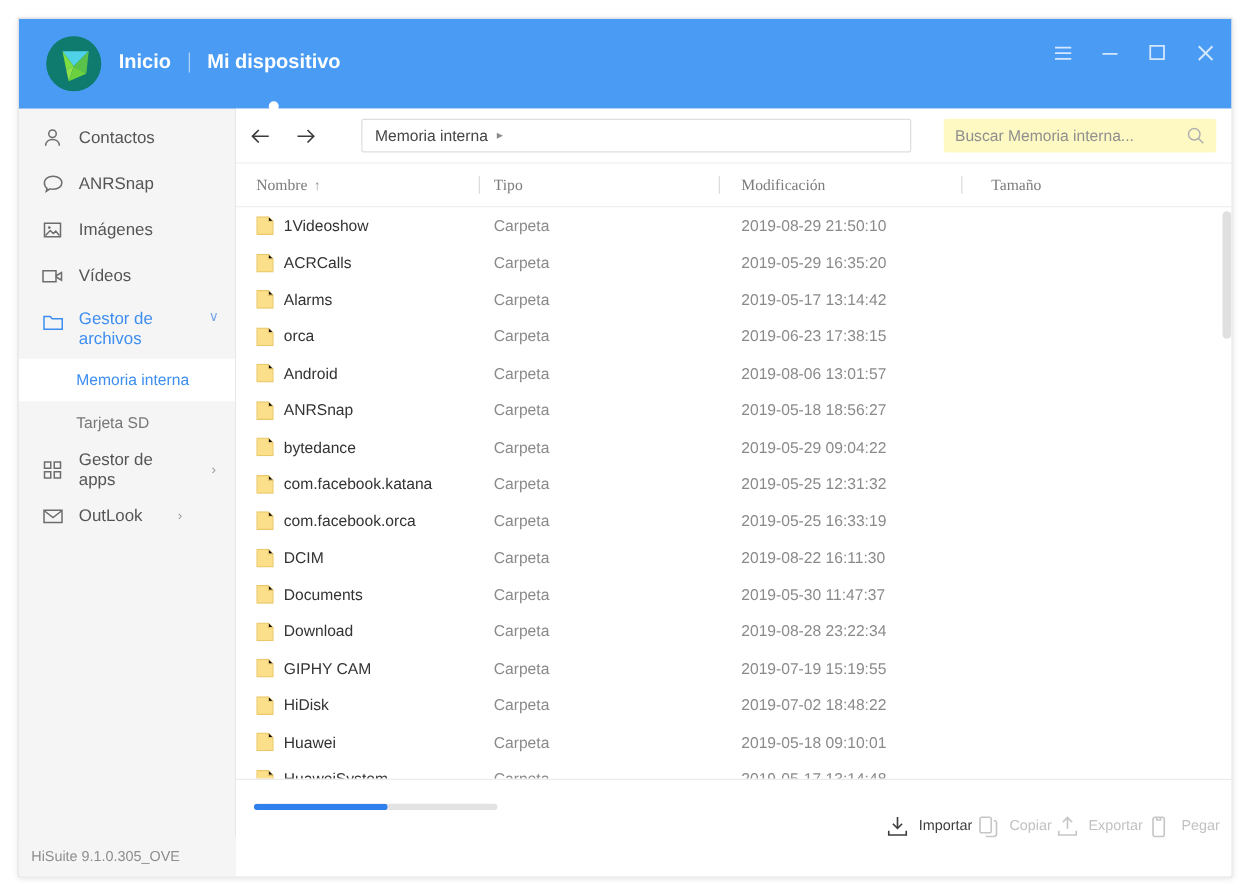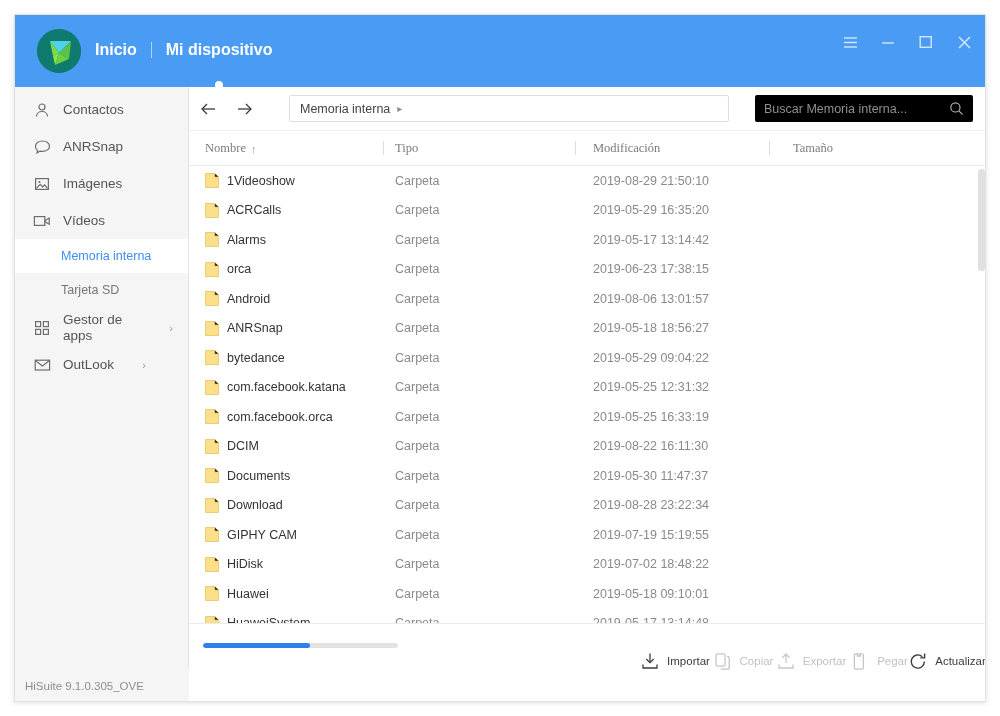--- a/index.html
+++ b/index.html
@@ -93,21 +93,21 @@
   #fwd-btn  { left:44px; }
   .crumbbar {
     position:absolute; left:100px; top:8px; width:440px; height:27px;
     border:1px solid #dedede; border-radius:2px; background:#ffffff;
     display:flex; align-items:center; padding-left:10px; gap:7px;
     font-size:12.5px; color:#444444;
   }
   .crumb-sep { color:#8d8d8d; font-size:10px; }
   .searchbox {
     position:absolute; right:14px; top:8px; width:218px; height:27px;
-    background:#000000; border-radius:2px;
+    background:#fef9c3; border-radius:2px;
     display:flex; align-items:center; padding:0 9px;
   }
   .searchbox input {
     flex:1; border:0; outline:0; background:transparent;
     font-family:inherit; font-size:12.5px; color:#6f6f6f;
   }
   .searchbox input::placeholder { color:#8f8f8f; }
   .search-ico { width:15px; height:15px; flex:none; color:#b0b0b0; }
   .search-ico svg { display:block; }
 
@@ -271,20 +271,29 @@
     <div class="nav-item">
       <span class="ico">
         <svg width="18" height="16" viewBox="0 0 18 16">
           <rect x="1.4" y="3.6" width="10.4" height="8.8" fill="none" stroke="#6d6d6d" stroke-width="1.2"></rect>
           <path d="M12.2 7.4l4-2.4v6.2l-4-2.4z" fill="none" stroke="#6d6d6d" stroke-width="1.2"></path>
         </svg>
       </span>
       <span class="nav-label">Vídeos</span>
     </div>
 
+    <div class="nav-item active tall">
+      <span class="ico">
+        <svg width="17" height="15" viewBox="0 0 17 15">
+          <path d="M1.2 3.2h5l1.5 1.8h8.1v8.3H1.2z" fill="none" stroke="#3d8ef0" stroke-width="1.2"></path>
+        </svg>
+      </span>
+      <span class="nav-label wrapped">Gestor de archivos</span>
+      <span class="chev">∨</span>
+    </div>
 
     <div class="subitem selected">
       <span>Memoria interna</span>
     </div>
     <div class="subitem">
       <span>Tarjeta SD</span>
     </div>
 
     <div class="nav-item" style="margin-top:2px;">
       <span class="ico">
@@ -618,27 +627,16 @@
             <span class="aico">
               <svg width="20" height="19" viewBox="0 0 20 19">
                 <g fill="none" stroke="#c6c6c6" stroke-width="1.3">
                   <rect x="4.4" y="1.8" width="9" height="15.4" rx="1.6"></rect>
                   <path d="M7.4 1.8V4h3v-2.2"></path>
                 </g>
               </svg>
             </span>
             <span class="alabel">Pegar</span>
           </div>
-          <div class="action">
-            <span class="aico">
-              <svg width="20" height="19" viewBox="0 0 20 19">
-                <g fill="none" stroke="#3d3d3d" stroke-width="1.4">
-                  <path d="M16.4 9.5a6.6 6.6 0 1 1-2.1-4.8"></path>
-                  <path d="M16.6 1.6v4.3h-4.3"></path>
-                </g>
-              </svg>
-            </span>
-            <span class="alabel">Actualizar</span>
-          </div>
         </div>
     </div>
   </div>
 </div>
 
 </body></html>

